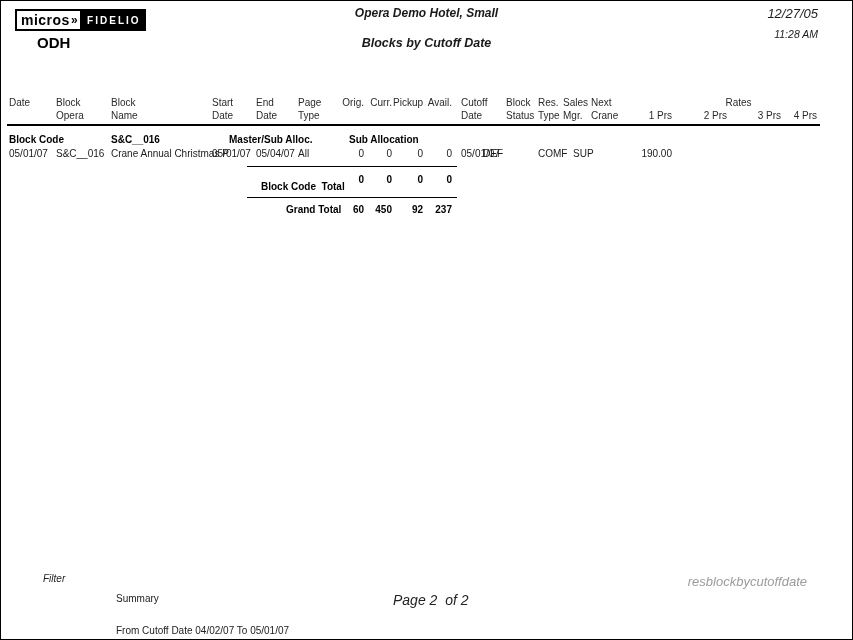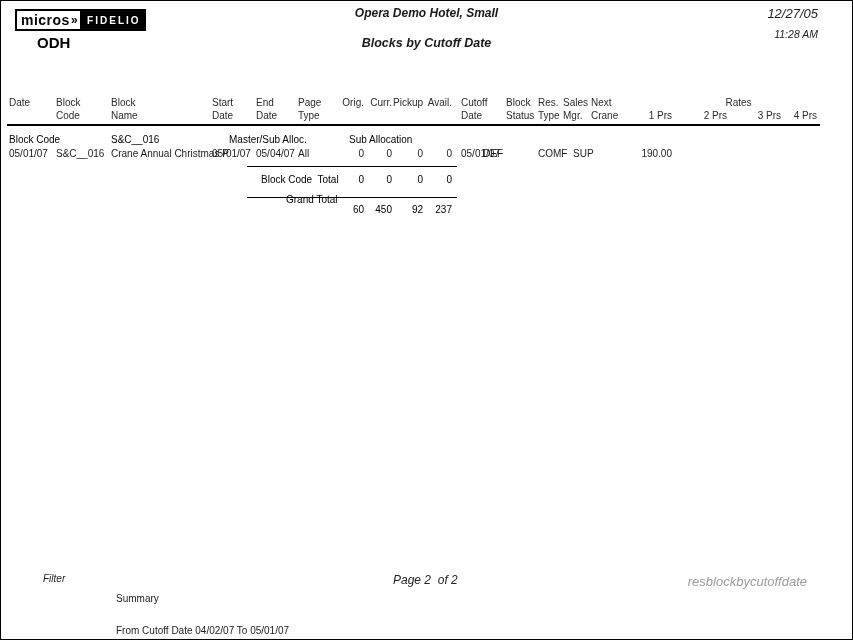--- a/index.html
+++ b/index.html
@@ -21,21 +21,21 @@
   .print-time { right:34px; top:27px; font-style:italic; font-size:10.5px; }
   
   .col { position:absolute; top:95px; font-size:10px; color:#2a2a2a; }
   .col .l { display:block; line-height:13px; white-space:pre; }
   .col.num { text-align:right; }
   .col.sub2 { top:108px; }
   .rates-group { left:655px; width:165px; text-align:center; }
   .rule { position:absolute; background:#000; }
   
   .cell { position:absolute; font-size:10px; line-height:12px; white-space:pre; color:#1a1a1a; }
-  .bold { font-weight:400; color:#000; }
+  .bold { font-weight:700; color:#000; }
   .rnum { text-align:right; }
   
   .ft { position:absolute; font-size:10px; white-space:pre; color:#222; }
   .ft.it { font-style:italic; }
   .filter-lines div { line-height:9.6px; white-space:pre; }
   .report-id { color:#9b9b9b; }
 </style>
 </head>
 <body>
 
@@ -54,21 +54,21 @@
   <div class="abs report-title">Blocks by Cutoff Date</div>
   <div class="abs hotel-name">Opera Demo Hotel, Small</div>
   <div class="abs print-date">12/27/05</div>
   <div class="abs print-time">11:28 AM</div>
 
   <div class="col" style="left:8px">
     <span class="l">Date</span>
   </div>
   <div class="col" style="left:55px">
     <span class="l">Block</span>
-    <span class="l">Code</span>
+    <span class="l">Opera</span>
   </div>
   <div class="col" style="left:110px">
     <span class="l">Block</span>
     <span class="l">Name</span>
   </div>
   <div class="col" style="left:211px">
     <span class="l">Start</span>
     <span class="l">Date</span>
   </div>
   <div class="col" style="left:255px">
@@ -144,37 +144,37 @@
   <div class="cell rnum" style="right:460px; top:147px">0</div>
   <div class="cell rnum" style="right:429px; top:147px">0</div>
   <div class="cell rnum" style="right:400px; top:147px">0</div>
   <div class="cell" style="left:460px; top:147px">05/01/07</div>
   <div class="cell" style="left:482px; top:147px">DEF</div>
   <div class="cell" style="left:537px; top:147px">COMF</div>
   <div class="cell" style="left:572px; top:147px">SUP</div>
   <div class="cell rnum" style="right:180px; top:147px">190.00</div>
 
   <div class="rule" style="left:246px; width:210px; top:165px; height:1px"></div>
-  <div class="cell bold" style="left:260px; top:173px">Block Code  Total</div>
+  <div class="cell bold" style="left:260px; top:180px">Block Code  Total</div>
   <div class="cell bold rnum" style="right:488px; top:173px">0</div>
   <div class="cell bold rnum" style="right:460px; top:173px">0</div>
   <div class="cell bold rnum" style="right:429px; top:173px">0</div>
   <div class="cell bold rnum" style="right:400px; top:173px">0</div>
 
   <div class="rule" style="left:246px; width:210px; top:196px; height:1px"></div>
-  <div class="cell bold" style="left:285px; top:193px">Grand Total</div>
+  <div class="cell bold" style="left:285px; top:203px">Grand Total</div>
   <div class="cell bold rnum" style="right:488px; top:203px">60</div>
   <div class="cell bold rnum" style="right:460px; top:203px">450</div>
   <div class="cell bold rnum" style="right:429px; top:203px">92</div>
   <div class="cell bold rnum" style="right:400px; top:203px">237</div>
 
   <div class="ft it" style="left:42px; top:572px">Filter</div>
   <div class="ft filter-lines" style="left:115px; top:571px">
     <div>Summary</div>
     <div>From Cutoff Date 04/02/07 To 05/01/07</div>
     
     
     
   </div>
-  <div class="ft it" style="left:392px; top:572px; font-size:12px">Page 2  of 2</div>
+  <div class="ft it" style="left:392px; top:591px; font-size:14px">Page 2  of 2</div>
   <div class="ft it report-id" style="right:45px; top:573px; font-size:13px">resblockbycutoffdate</div>
 
 </div>
 
 </body></html>

